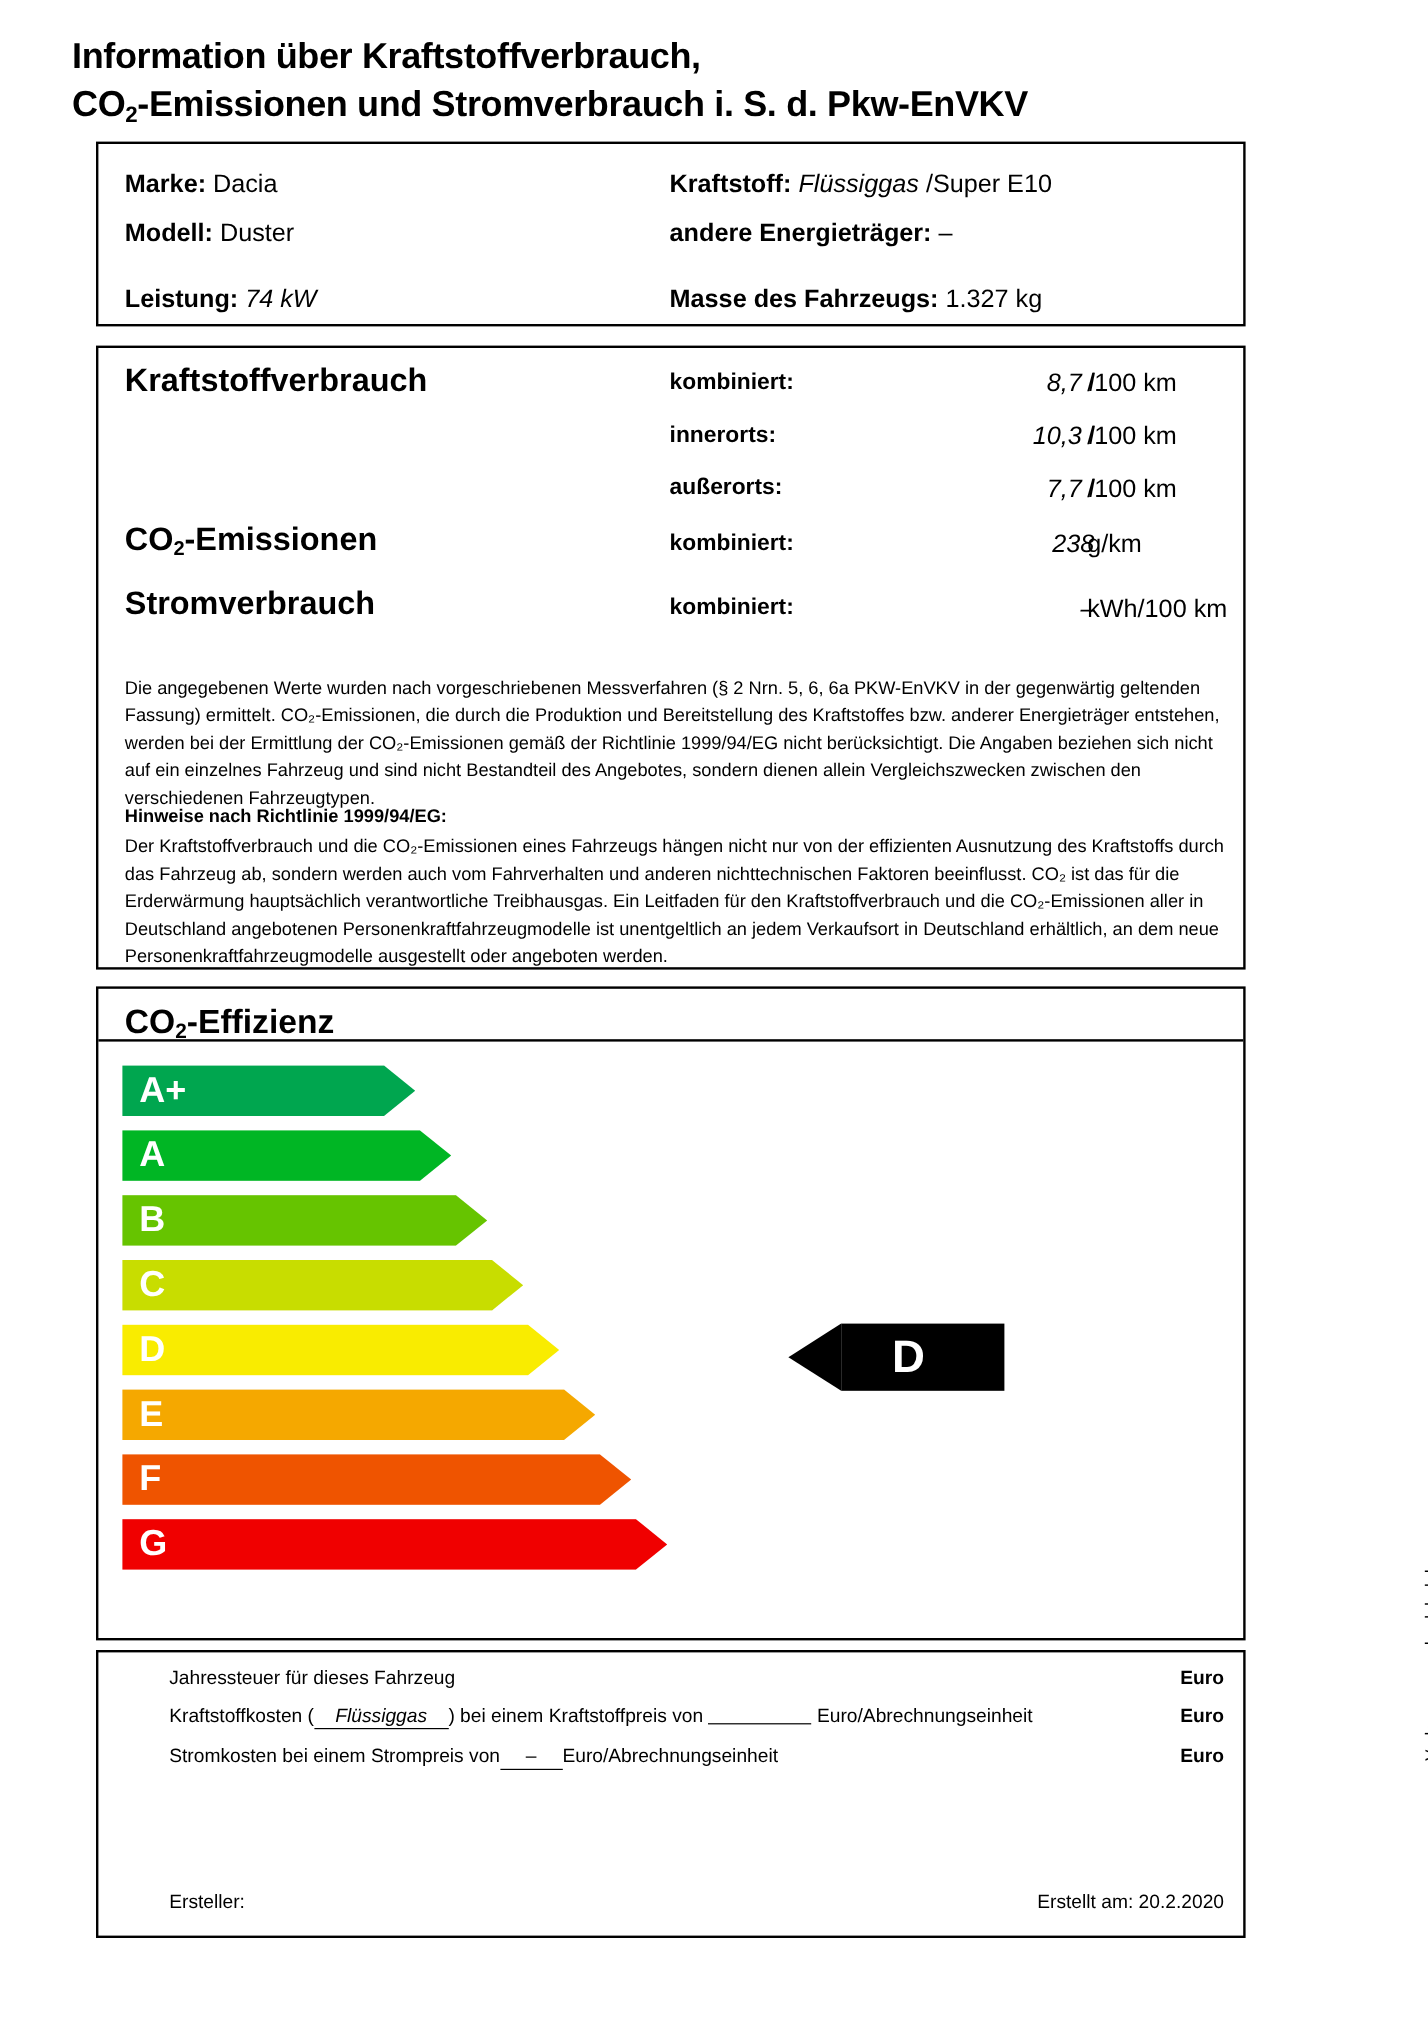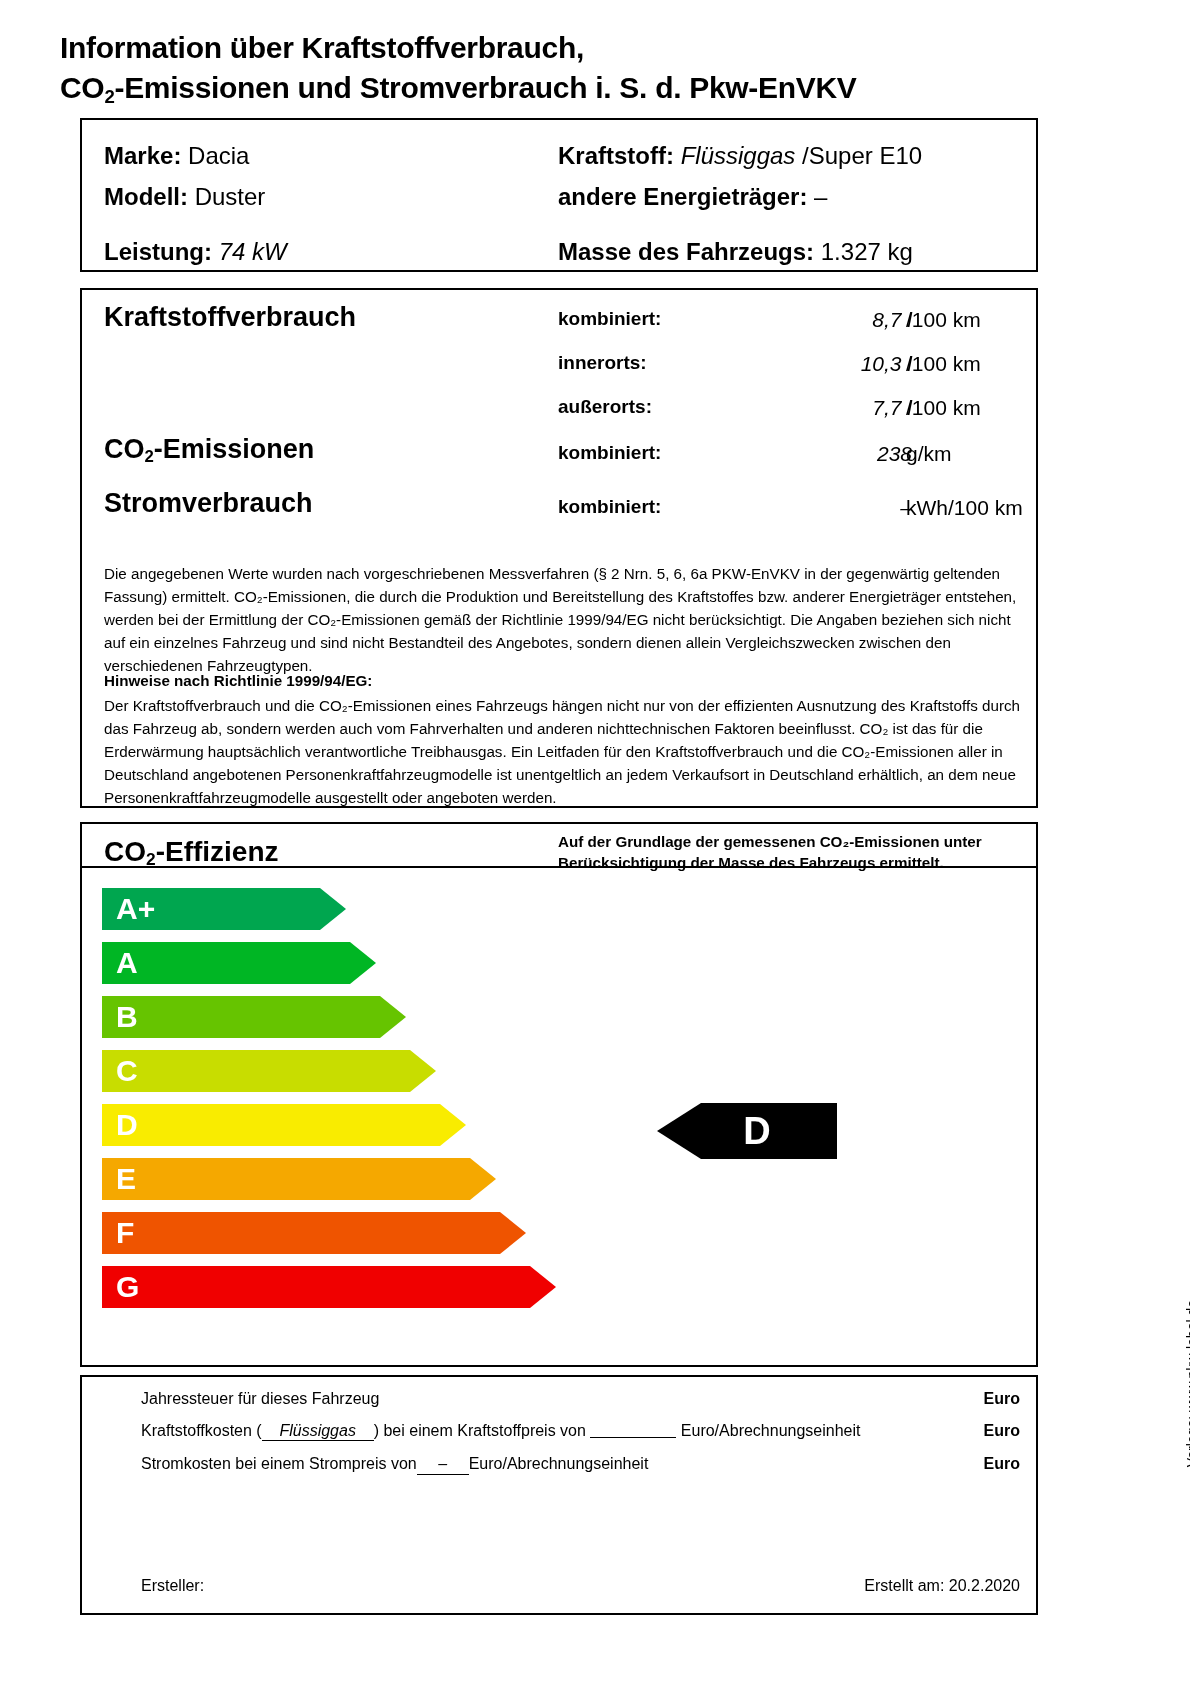--- a/index.html
+++ b/index.html
@@ -30,21 +30,21 @@
     border:2.5px solid #000;
     background:#fff;
   }
   #box-vehicle { top:118px; height:154px; }
   #box-consumption { top:288px; height:520px; }
   #box-efficiency { top:822px; height:545px; }
   #box-costs { top:1375px; height:240px; }
 
   
   .veh-grid { position:relative; height:100%; }
-  .veh-cell { position:absolute; font-size:24px; white-space:nowrap; }
+  .veh-cell { position:absolute; font-size:21px; white-space:nowrap; }
   .lab { font-weight:bold; }
   .val { font-weight:normal; }
   .val-i { font-style:italic; font-weight:normal; }
   #veh-marke  { left:22px; top:22px; }
   #veh-modell { left:22px; top:63px; }
   #veh-leist  { left:22px; top:118px; }
   #veh-kraft  { left:476px; top:22px; }
   #veh-andere { left:476px; top:63px; }
   #veh-masse  { left:476px; top:118px; }
 
@@ -233,24 +233,20 @@
     </div>
 
     <div class="legal" id="legal-1">Die angegebenen Werte wurden nach vorgeschriebenen Messverfahren (§ 2 Nrn. 5, 6, 6a PKW-EnVKV in der gegenwärtig geltenden Fassung) ermittelt. CO₂-Emissionen, die durch die Produktion und Bereitstellung des Kraftstoffes bzw. anderer Energieträger entstehen, werden bei der Ermittlung der CO₂-Emissionen gemäß der Richtlinie 1999/94/EG nicht berücksichtigt. Die Angaben beziehen sich nicht auf ein einzelnes Fahrzeug und sind nicht Bestandteil des Angebotes, sondern dienen allein Vergleichszwecken zwischen den verschiedenen Fahrzeugtypen.</div>
     <div id="legal-2-head">Hinweise nach Richtlinie 1999/94/EG:</div>
     <div class="legal" id="legal-2">Der Kraftstoffverbrauch und die CO₂-Emissionen eines Fahrzeugs hängen nicht nur von der effizienten Ausnutzung des Kraftstoffs durch das Fahrzeug ab, sondern werden auch vom Fahrverhalten und anderen nichttechnischen Faktoren beeinflusst. CO₂ ist das für die Erderwärmung hauptsächlich verantwortliche Treibhausgas. Ein Leitfaden für den Kraftstoffverbrauch und die CO₂-Emissionen aller in Deutschland angebotenen Personenkraftfahrzeugmodelle ist unentgeltlich an jedem Verkaufsort in Deutschland erhältlich, an dem neue Personenkraftfahrzeugmodelle ausgestellt oder angeboten werden.</div>
   </div>
 
   <div class="box" id="box-efficiency">
     <div class="eff-head">
       <div id="eff-title"><span>CO</span><sub>2</sub><span>-Effizienz</span></div>
-      <div id="eff-note">
-        <div>Auf der Grundlage der gemessenen CO₂-Emissionen unter</div>
-        <div>Berücksichtigung der Masse des Fahrzeugs ermittelt.</div>
-      </div>
     </div>
 
     <div class="bars" id="efficiency-bars">
         <div class="bar-row">
           <div class="bar">
             <div class="bar-body" style="background: rgb(0, 166, 79); width: 218px;">
               <span class="bar-letter">A+</span>
             </div>
             <div class="bar-tip" style="border-left: 26px solid rgb(0, 166, 79);"></div>
           </div>

